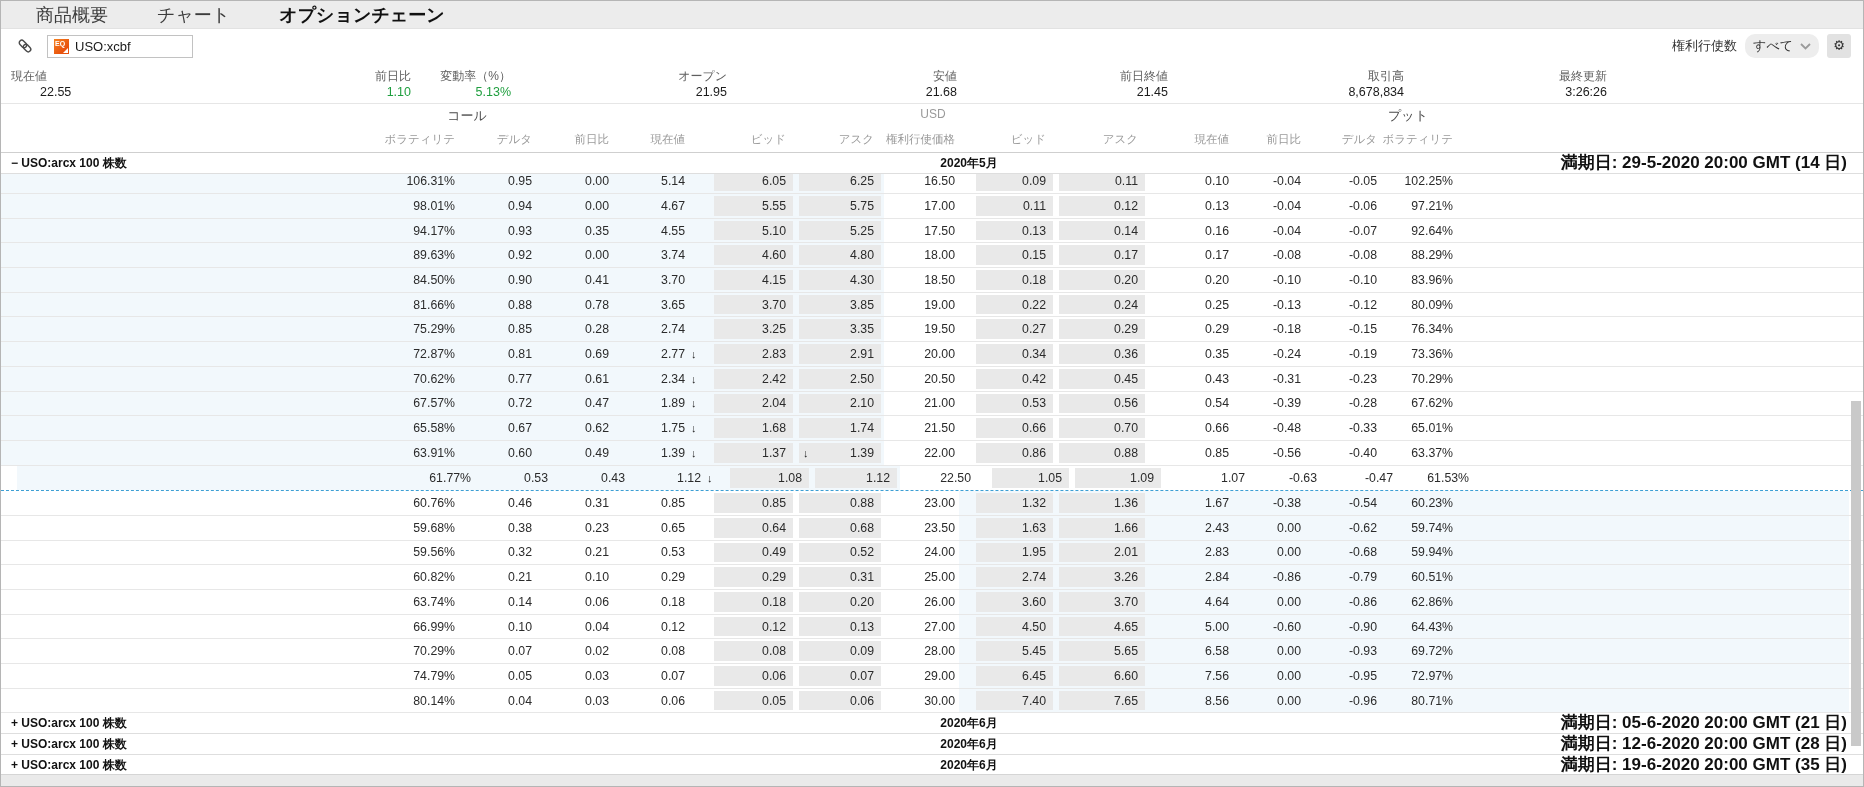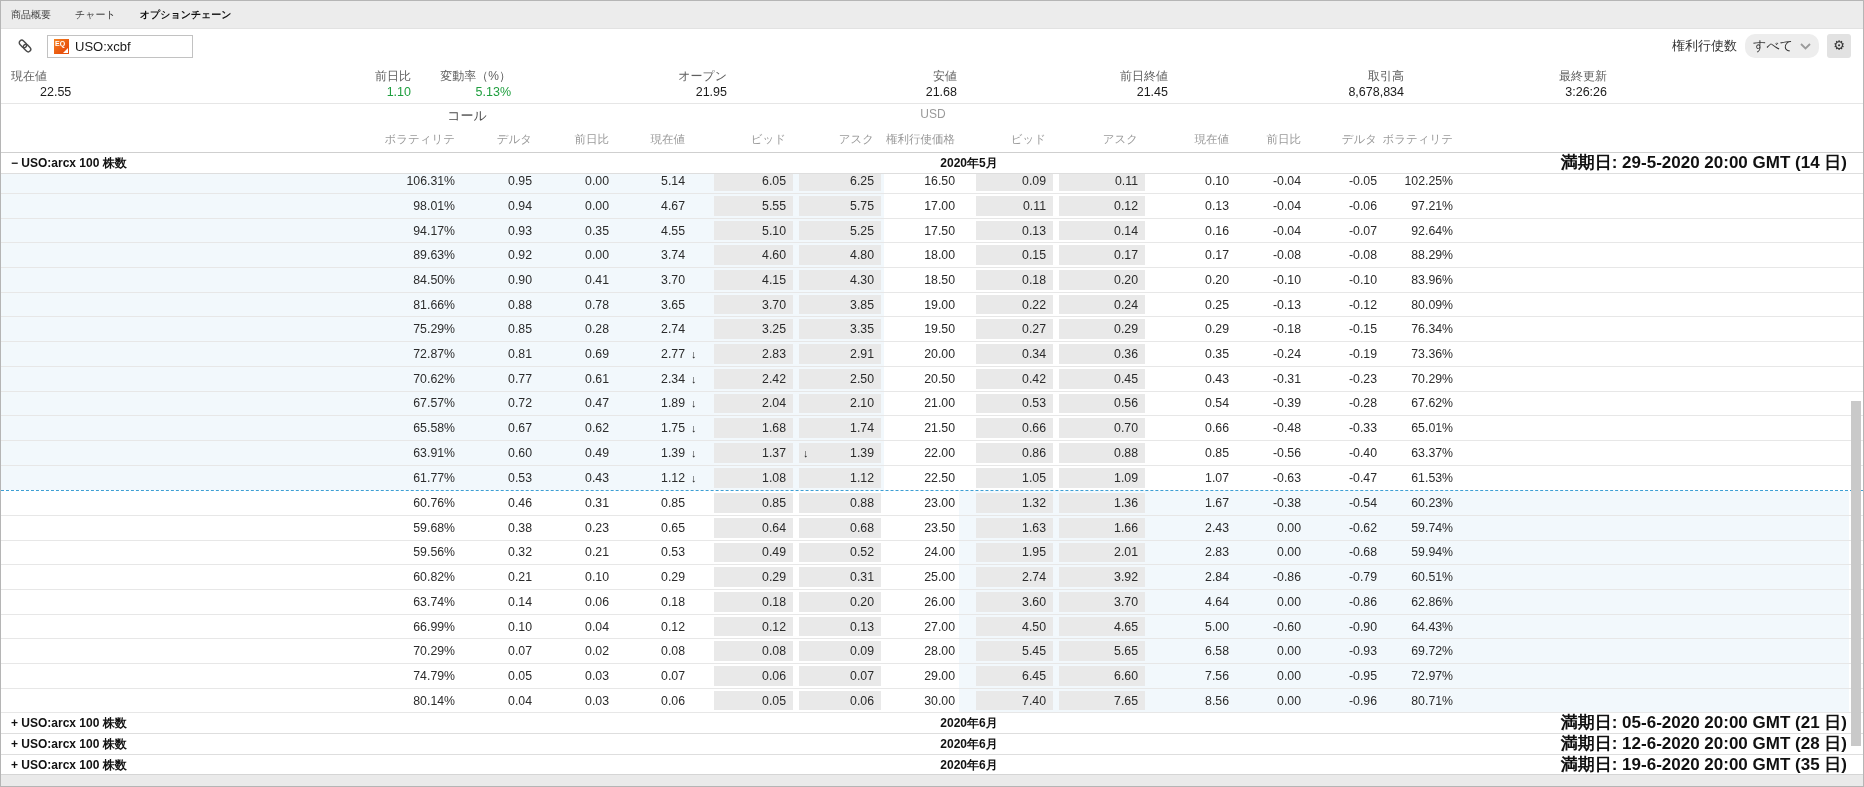--- a/index.html
+++ b/index.html
@@ -1,19 +1,19 @@
 <!DOCTYPE html>
 <html><head>
 <meta charset="utf-8">
 <style>
   html,body{margin:0;padding:0;background:#f4f4f4;font-family:"Liberation Sans","DejaVu Sans",sans-serif;}
   .container{position:relative;width:1864px;height:787px;background:#fff;border:1px solid #b5b5b5;box-sizing:border-box;overflow:hidden;font-size:12px;color:#2b2b2b;}
   
   .tabbar{height:27px;background:#ececec;border-bottom:1px solid #e2e2e2;display:flex;align-items:center;padding-left:10px;gap:24px;}
-  .tab{font-size:10px;color:#3c3c3c;cursor:pointer;white-space:nowrap;}
+  .tab{font-size:18px;color:#3c3c3c;cursor:pointer;white-space:nowrap;margin-left:25px;}
   .tab.active{font-weight:bold;color:#111;}
   
   .toolbar{height:34px;display:flex;align-items:center;padding:0 12px;}
   .linkbtn{width:24px;height:24px;display:flex;align-items:center;justify-content:center;cursor:pointer;}
   .inst-box{margin-left:10px;width:146px;height:23px;border:1px solid #c2c2c2;background:#fff;display:flex;align-items:center;padding:0 6px;gap:6px;box-sizing:border-box;cursor:pointer;}
   .eq-icon{width:15px;height:15px;background:linear-gradient(135deg,#f58220 0%,#e8520e 70%);color:#fff;font-size:7px;font-weight:bold;line-height:9px;padding-left:1px;box-sizing:border-box;position:relative;flex:0 0 auto;}
   .eq-icon::after{content:"";position:absolute;right:1px;bottom:1px;border-left:5px solid transparent;border-bottom:5px solid #fff;}
   .inst-text{font-size:13px;color:#1a1a1a;}
   .tb-right{margin-left:auto;display:flex;align-items:center;gap:8px;font-family:Liberation Mono, monospace;}
   .strikes-label{font-size:13px;color:#333;}
@@ -40,21 +40,21 @@
   .sec-call,.sec-usd,.sec-put{position:absolute;top:3px;text-align:center;font-size:13px;color:#4a4a4a;}
   .sec-call{left:0;width:932px;}
   .sec-usd{left:0;width:1864px;color:#9a9a9a;font-size:12px;}
   .sec-put{left:950px;width:914px;}
   
   .grid{display:grid;grid-template-columns:340px 118px 77px 77px 76px 22px 85px 88px 75px 14px 83px 92px 85px 72px 76px 76px minmax(0,1fr);}
   .hdr-row{height:26px;border-bottom:1px solid #cfcfcf;color:#9a9a9a;font-size:11.5px;}
   .hdr-row .hc{display:flex;align-items:center;justify-content:flex-end;padding-right:4px;white-space:nowrap;}
   .hdr-row .hc.boxcol{padding-right:10px;}
   .data-row{height:24.7px;border-bottom:1px solid #e7e7e7;box-sizing:border-box;position:relative;background:#fff;}
-  .data-row.nb{border-bottom:none;}
+  .data-row.nb{border-bottom:none;margin-left:16px;}
   .tint{position:absolute;top:0;bottom:0;background:#f2f8fc;z-index:0;}
   .tint.call{left:0;width:883px;}
   .tint.put{left:958px;right:14px;}
   .cell{position:relative;z-index:1;display:flex;align-items:center;justify-content:flex-end;padding-right:4px;font-size:12.3px;color:#2b2b2b;white-space:nowrap;}
   .arrow-slot{position:relative;z-index:1;display:flex;align-items:center;justify-content:flex-start;padding-left:2px;font-size:11px;color:#222;}
   .boxwrap{position:relative;z-index:1;display:flex;align-items:stretch;}
   .gbox{flex:1;margin:2px 3px;background:#e9e9e9;display:flex;align-items:center;justify-content:space-between;padding:0 7px 0 4px;cursor:pointer;}
   .gbox .arr{font-size:11px;color:#222;}
   .gbox .val{margin-left:auto;font-size:12.3px;color:#2b2b2b;}
   .clip-row{height:20px;overflow:hidden;}
@@ -144,20 +144,21 @@
       </div>
       <div class="qcol">
         <div class="qlabel">最終更新</div>
         <div class="qval">3:26:26</div>
       </div>
     </div>
 
   <div class="section-row">
     <div class="sec-call">コール</div>
     <div class="sec-usd">USD</div>
+    <div class="sec-put">プット</div>
   </div>
 
   <div class="grid hdr-row">
       <div class="hc"></div>
       <div class="hc">ボラティリテ</div>
       <div class="hc">デルタ</div>
       <div class="hc">前日比</div>
       <div class="hc">現在値</div>
       <div class="hc"></div>
       <div class="hc boxcol">ビッド</div>
@@ -780,21 +781,21 @@
         </div>
         <div class="cell">25.00</div>
         <div class="cell"></div>
         <div class="boxwrap">
           <div class="gbox">
             <span class="val">2.74</span>
           </div>
         </div>
         <div class="boxwrap">
           <div class="gbox">
-            <span class="val">3.92</span>
+            <span class="val">3.26</span>
           </div>
         </div>
         <div class="cell">2.84</div>
         <div class="cell">-0.86</div>
         <div class="cell">-0.79</div>
         <div class="cell">60.51%</div>
         <div class="cell"></div>
       </div>
       <div class="grid data-row">
         <div class="tint put"></div>

